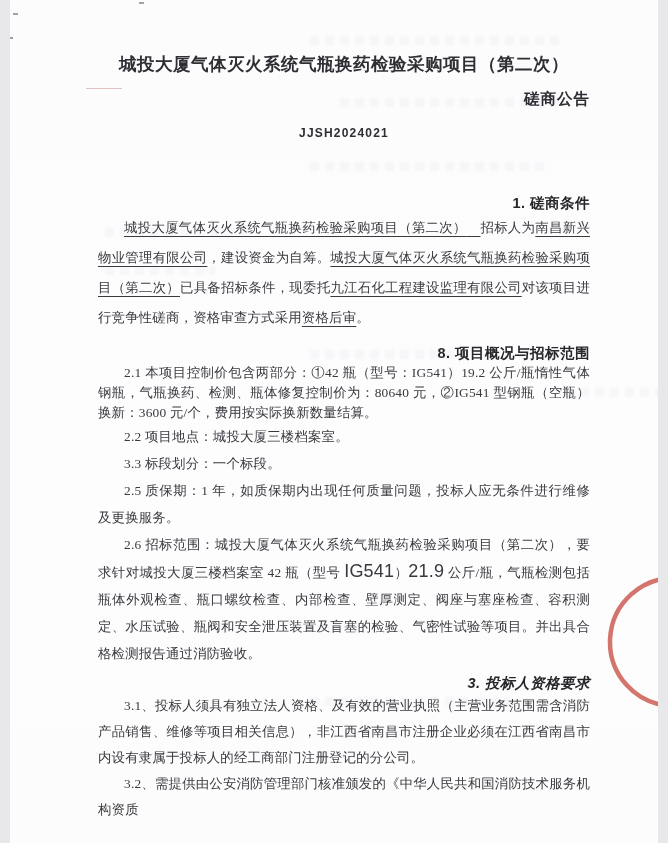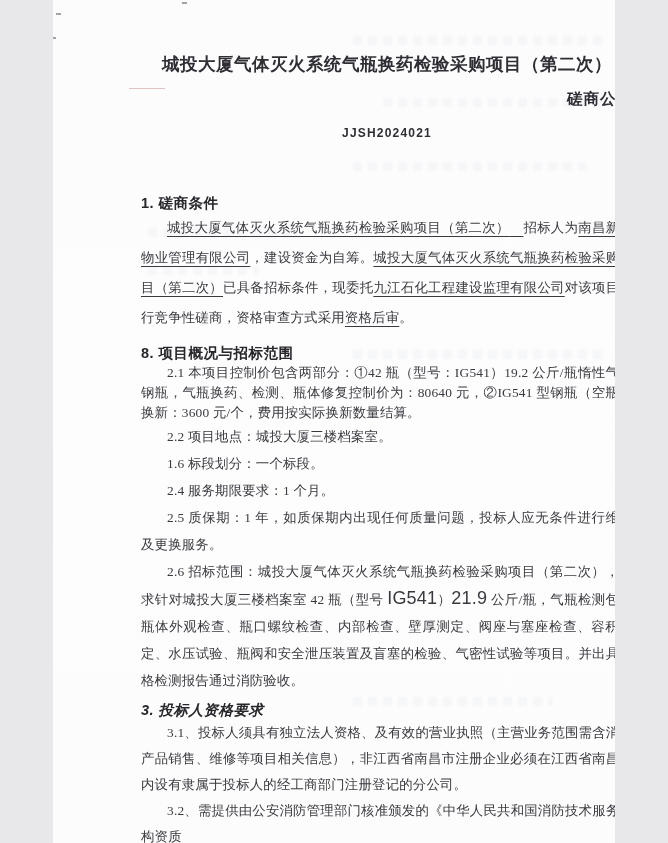--- a/index.html
+++ b/index.html
@@ -1,18 +1,18 @@
 <!DOCTYPE html>
 <html><head>
 <meta charset="utf-8">
 <style>
   html,body{margin:0;padding:0;background:#e8e8ea;}
   .page{
     position:relative;
-    width:562px;height:843px;
+    width:648px;height:843px;
     margin:0 auto;
     background:linear-gradient(180deg,#fcfcfd 0%,#fdfdfe 60%,#fcfcfc 100%);
     overflow:hidden;
     font-family:"Liberation Serif","DejaVu Serif",serif;
     color:#39393f;
   }
   .content{position:absolute;left:88px;top:0;width:492px;}
   .doc-title{
     margin-top:52px;
     font-size:17.5px;font-weight:bold;text-align:center;
@@ -24,20 +24,21 @@
   }
   .doc-number{
     margin-top:11px;font-size:12px;font-weight:bold;text-align:center;
     color:#2e2e34;letter-spacing:1.2px;line-height:24px;
     font-family:Liberation Sans, sans-serif;
   }
   .sec-heading{
     margin:0;font-family:"Liberation Sans","DejaVu Sans",sans-serif;
     font-size:14.5px;font-weight:bold;color:#26262b;line-height:20px;
     letter-spacing:.5px;
+    text-align:right;
   }
   .h1{margin-top:48px;}
   .h2{margin-top:10px;}
   .h3{margin-top:6px;font-style:italic;}
   p.clause{margin:0;text-align:justify;text-indent:26px;font-size:13.4px;letter-spacing:.2px;}
   .p-loose{line-height:30px;margin-top:10px;}
   .p-tight{line-height:20px;margin-top:8px;}
   .p-item{line-height:27px;}
   .p-26{line-height:26px;}
   .mt6{margin-top:6px;} .mt10{margin-top:10px;} .mtneg{margin-top:-6px;}
@@ -76,22 +77,21 @@
     <div class="doc-title">城投大厦气体灭火系统气瓶换药检验采购项目（第二次）</div>
     <div class="doc-subtitle">磋商公告</div>
     <div class="doc-number">JJSH2024021</div>
 
     <h2 class="sec-heading h1">1. 磋商条件</h2>
     <p class="clause p-loose"><span class="u">城投大厦气体灭火系统气瓶换药检验采购项目（第二次）</span><span class="u">　</span><span>招标人为</span><span class="u">南昌新兴物业管理有限公司</span><span>，建设资金为自筹。</span><span class="u">城投大厦气体灭火系统气瓶换药检验采购项目（第二次）</span><span>已具备招标条件，现委托</span><span class="u">九江石化工程建设监理有限公司</span><span>对该项目进行竞争性磋商，资格审查方式采用</span><span class="u">资格后审</span><span>。</span></p>
 
     <h2 class="sec-heading h2">8. 项目概况与招标范围</h2>
     <p class="clause p-tight"><span>2.1 本项目控制价包含两部分：①42 瓶（型号：IG541）19.2 公斤/瓶惰性气体钢瓶，气瓶换药、检测、瓶体修复控制价为：80640 元，②IG541 型钢瓶（空瓶）换新：3600 元/个，费用按实际换新数量结算。</span></p>
     <p class="clause p-item"><span>2.2 项目地点：城投大厦三楼档案室。</span></p>
-    <p class="clause p-item"><span>1.6 标段划分：一个标段。</span></p>
-    <p class="clause p-item"><span>2.4 服务期限要求：1 个月。</span></p>
+    <p class="clause p-item"><span>3.3 标段划分：一个标段。</span></p>
     <p class="clause p-item"><span>2.5 质保期：1 年，如质保期内出现任何质量问题，投标人应无条件进行维修及更换服务。</span></p>
     <p class="clause p-item mtneg"><span>2.6 招标范围：城投大厦气体灭火系统气瓶换药检验采购项目（第二次），要求针对城投大厦三楼档案室 42 瓶（型号 </span><span class="sans">IG541</span><span>）</span><span class="sans">21.9</span><span> 公斤/瓶，气瓶检测包括瓶体外观检查、瓶口螺纹检查、内部检查、壁厚测定、阀座与塞座检查、容积测定、水压试验、瓶阀和安全泄压装置及盲塞的检验、气密性试验等项目。并出具合格检测报告通过消防验收。</span></p>
 
     <h2 class="sec-heading h3">3. 投标人资格要求</h2>
     <p class="clause p-26 mt10"><span>3.1、投标人须具有独立法人资格、及有效的营业执照（主营业务范围需含消防产品销售、维修等项目相关信息），非江西省南昌市注册企业必须在江西省南昌市内设有隶属于投标人的经工商部门注册登记的分公司。</span></p>
     <p class="clause p-26 mt6"><span>3.2、需提供由公安消防管理部门核准颁发的《中华人民共和国消防技术服务机构资质</span></p>
 
   </div>
 
   <svg class="stamp" width="170" height="170" viewBox="0 0 170 170">

